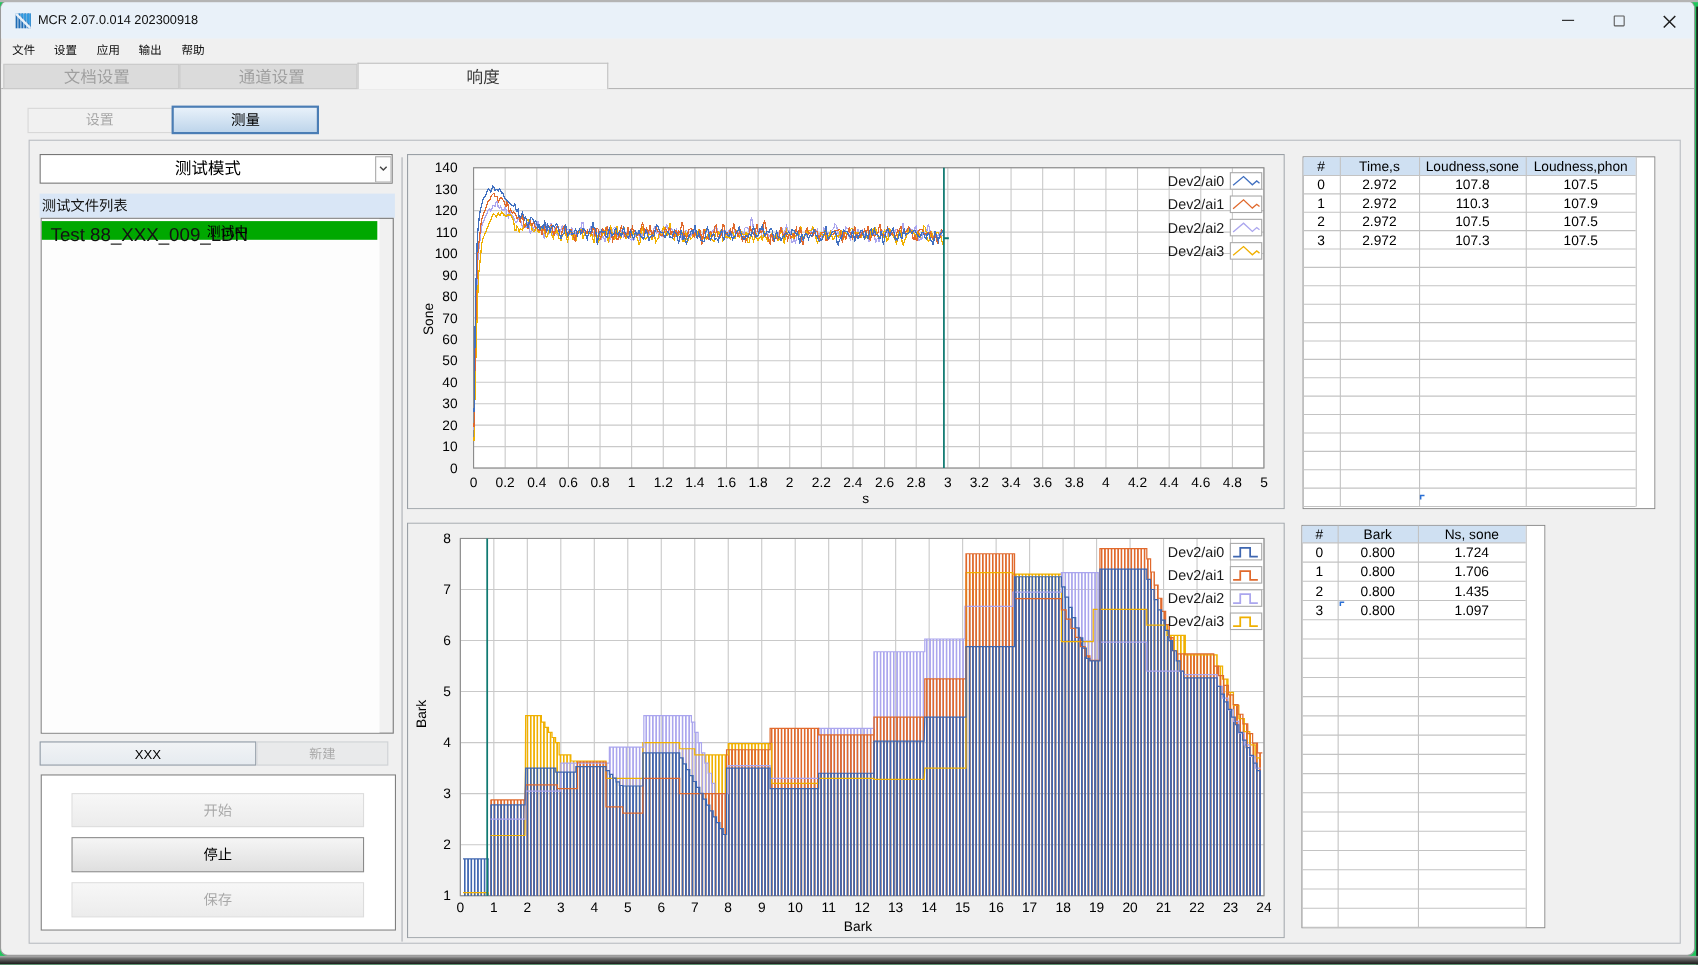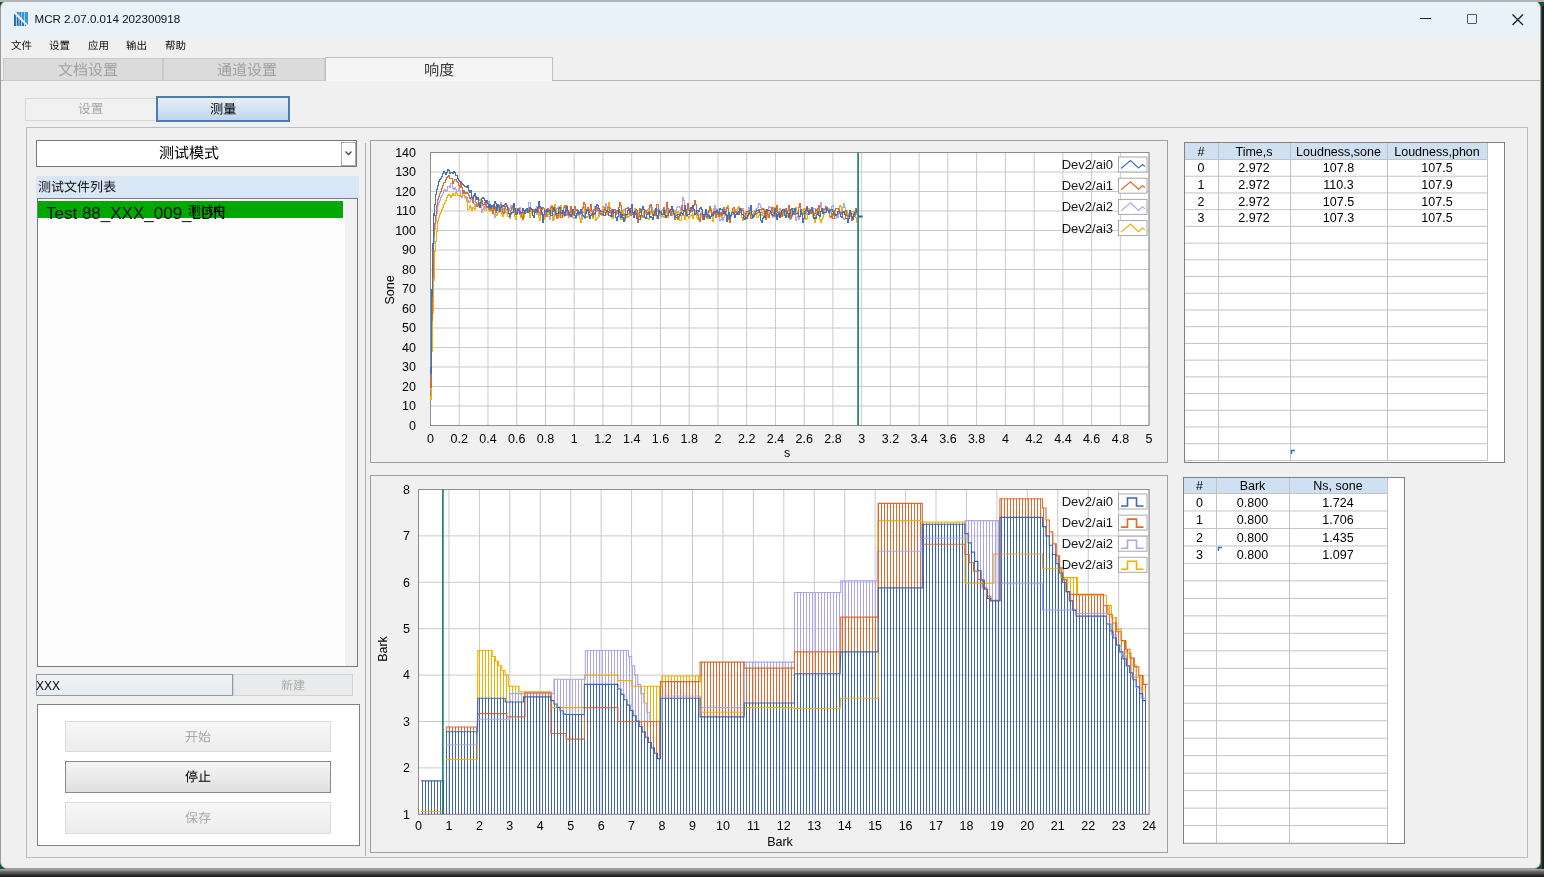--- a/index.html
+++ b/index.html
@@ -1,13 +1,13 @@
 <!DOCTYPE html>
 <html><head><meta charset="utf-8"><style>html,body{margin:0;padding:0}*{box-sizing:border-box}body{font-family:"Liberation Sans",sans-serif;-webkit-font-smoothing:antialiased}</style></head><body>
-<div style="position:relative;width:1544px;height:877px;background:#14532d;overflow:hidden">
+<div style="position:relative;width:1544px;height:877px;background:#22c55e;overflow:hidden">
     <div style="position:absolute;left:0;top:0;width:1541px;height:869px;background:#f0f0f0;border:1px solid #9a9a9a;border-radius:8px 8px 7px 7px;overflow:hidden">
       <div style="position:absolute;left:0px;top:0px;width:1541px;height:34px;background:#e9f1f9;"></div>
       <div style="position:absolute;left:13px;top:11px"><svg width="14" height="14">
           <defs>
             <clipPath id="ctr">
               <path d="M2.5 0 H14 V11.5 Z"></path>
             </clipPath>
           </defs>
           <g fill="#1e6cb5">
             <rect x="0.0" y="0" width="1.9" height="14"></rect>
@@ -234,21 +234,21 @@
             <g transform="translate(1000,0)">
               <path d="M120 775C171 731 235 667 265 626L317 678C287 718 222 778 170 821ZM777 796C819 752 865 691 885 651L940 688C918 727 871 785 829 828ZM50 526V454H189V94C189 51 159 22 141 11C154 -4 172 -36 179 -54C194 -36 221 -18 392 97C385 112 376 141 371 161L260 89V526ZM671 835 677 632H346V560H680C698 183 745 -74 869 -77C907 -77 947 -35 967 134C953 140 921 160 907 175C901 77 889 21 871 21C809 24 770 251 754 560H959V632H751C749 697 747 765 747 835ZM360 61 381 -10C465 15 574 47 679 78L669 145L552 112V344H646V414H378V344H483V93Z"></path>
             </g>
             <g transform="translate(2000,0)">
               <path d="M458 840V661H96V186H171V248H458V-79H537V248H825V191H902V661H537V840ZM171 322V588H458V322ZM825 322H537V588H825Z"></path>
             </g>
           </g>
         </svg>
       </div>
       <div style="position:absolute;left:35px;top:673px;width:197px;height:22px;background:linear-gradient(#f1f3f5,#e6ebf0);border:1px solid #8f9aa6;"></div>
-      <div style="position:absolute;left:35px;top:677.5px;width:197px;text-align:left;font-size:12px;color:#000">XXX</div>
+      <div style="position:absolute;left:35px;top:677.5px;width:197px;text-align:center;font-size:12px;color:#000">XXX</div>
       <div style="position:absolute;left:232px;top:673px;width:120px;height:22px;background:#e9eaeb;border:1px solid #d0d3d6;"></div>
       <div style="position:absolute;left:280px;top:677.5px">
         <svg width="24.00" height="12.00" viewBox="0 -880 2000 1000" style="display:block">
           <g fill="#a9a9a9" transform="scale(1,-1)">
             <g transform="translate(0,0)">
               <path d="M360 213C390 163 426 95 442 51L495 83C480 125 444 190 411 240ZM135 235C115 174 82 112 41 68C56 59 82 40 94 30C133 77 173 150 196 220ZM553 744V400C553 267 545 95 460 -25C476 -34 506 -57 518 -71C610 59 623 256 623 400V432H775V-75H848V432H958V502H623V694C729 710 843 736 927 767L866 822C794 792 665 762 553 744ZM214 827C230 799 246 765 258 735H61V672H503V735H336C323 768 301 811 282 844ZM377 667C365 621 342 553 323 507H46V443H251V339H50V273H251V18C251 8 249 5 239 5C228 4 197 4 162 5C172 -13 182 -41 184 -59C233 -59 267 -58 290 -47C313 -36 320 -18 320 17V273H507V339H320V443H519V507H391C410 549 429 603 447 652ZM126 651C146 606 161 546 165 507L230 525C225 563 208 622 187 665Z"></path>
             </g>
             <g transform="translate(1000,0)">
               <path d="M394 755V695H581V620H330V561H581V483H387V422H581V345H379V288H581V209H337V149H581V49H652V149H937V209H652V288H899V345H652V422H876V561H945V620H876V755H652V840H581V755ZM652 561H809V483H652ZM652 620V695H809V620ZM97 393C97 404 120 417 135 425H258C246 336 226 259 200 193C173 233 151 283 134 343L78 322C102 241 132 177 169 126C134 60 89 8 37 -30C53 -40 81 -66 92 -80C140 -43 183 7 218 70C323 -30 469 -55 653 -55H933C937 -35 951 -2 962 14C911 13 694 13 654 13C485 13 347 35 249 132C290 225 319 342 334 483L292 493L278 492H192C242 567 293 661 338 758L290 789L266 778H64V711H237C197 622 147 540 129 515C109 483 84 458 66 454C76 439 91 408 97 393Z"></path>
             </g>

